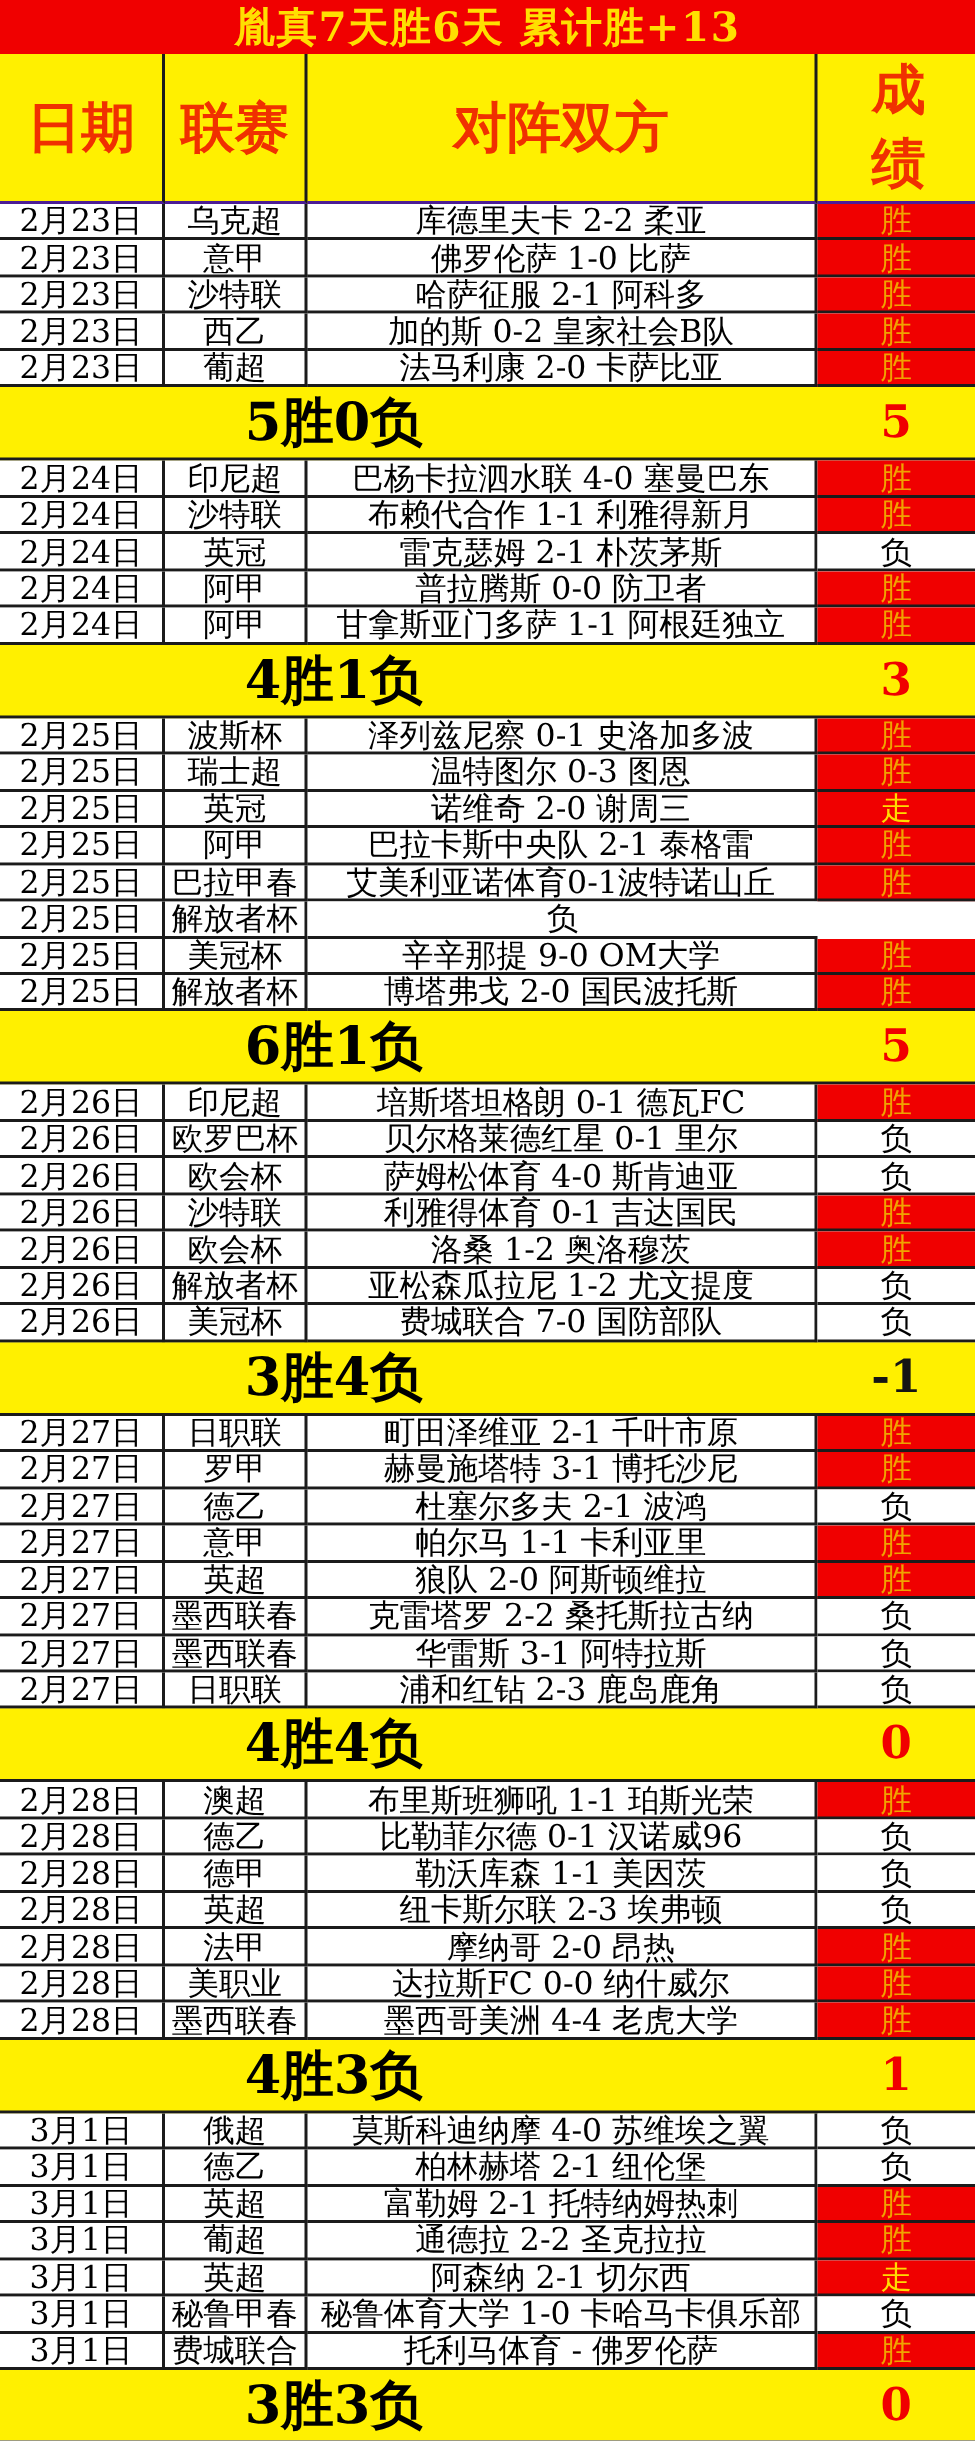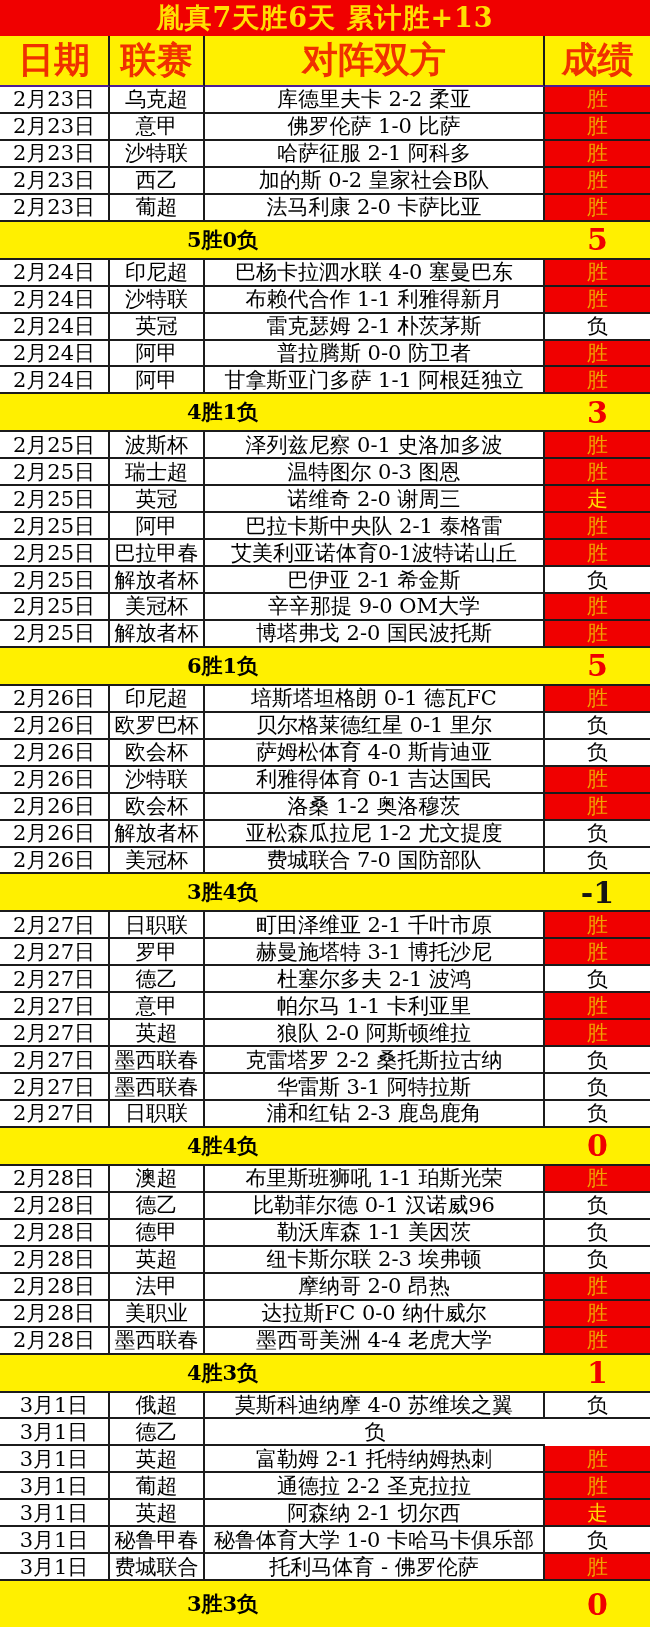--- a/index.html
+++ b/index.html
@@ -18,21 +18,21 @@
   
   .header-row{
     flex:0 0 31px;display:grid;grid-template-columns:110px 95px 340px 105px;
     background:#FFF000;
   }
   .header-cell{
     display:flex;align-items:center;justify-content:center;
     color:#F03000;font-size:36px;font-weight:bold;
     border-right:2px solid #1b1b1b;border-bottom:2px solid #4c1d95;
   }
-  .header-cell:last-child{border-right:none;}
+  .header-cell:last-child{border-right:none;padding-left:36px;}
   
   .day-group{display:contents;}
   .match-row{
     flex:1 1 auto;display:grid;grid-template-columns:110px 95px 340px 105px;
     background:#ffffff;min-height:0;
   }
   .cell{
     display:flex;align-items:center;justify-content:center;
     font-size:21px;color:#000;
     border-right:2px solid #1b1b1b;border-bottom:2px solid #1b1b1b;
@@ -43,21 +43,21 @@
   .result-cell.win.go{color:#FFDC00;}
   .result-cell.loss{background:#ffffff;color:#000;}
   
   .summary-row{
     flex:0 0 36px;display:grid;grid-template-columns:545px 105px;
     background:#FFF000;border-bottom:2px solid #1b1b1b;
   }
   .summary-row.last{flex:0 0 46px;border-bottom:none;}
   .summary-label{
     display:flex;align-items:center;justify-content:center;
-    font-size:21px;font-weight:bold;color:#000;padding-right:100px;
+    font-size:35px;font-weight:bold;color:#000;padding-right:100px;
   }
   .summary-net{
     display:flex;align-items:center;justify-content:center;
     font-size:30px;font-weight:bold;color:#F00000;
   }
   .summary-net.negative{color:#141414;}
 </style>
 </head>
 <body>
 
@@ -146,21 +146,20 @@
           <div class="cell match-cell">巴拉卡斯中央队 2-1 泰格雷</div>
           <div class="cell result-cell win">胜</div>
         </div><div class="match-row">
           <div class="cell date-cell">2月25日</div>
           <div class="cell league-cell">巴拉甲春</div>
           <div class="cell match-cell">艾美利亚诺体育0-1波特诺山丘</div>
           <div class="cell result-cell win">胜</div>
         </div><div class="match-row">
           <div class="cell date-cell">2月25日</div>
           <div class="cell league-cell">解放者杯</div>
-          <div class="cell match-cell">巴伊亚 2-1 希金斯</div>
           <div class="cell result-cell loss">负</div>
         </div><div class="match-row">
           <div class="cell date-cell">2月25日</div>
           <div class="cell league-cell">美冠杯</div>
           <div class="cell match-cell">辛辛那提 9-0 OM大学</div>
           <div class="cell result-cell win">胜</div>
         </div><div class="match-row">
           <div class="cell date-cell">2月25日</div>
           <div class="cell league-cell">解放者杯</div>
           <div class="cell match-cell">博塔弗戈 2-0 国民波托斯</div>
@@ -288,20 +287,21 @@
           <div class="summary-label">4胜3负</div>
           <div class="summary-net">1</div>
         </div></div><div class="day-group"><div class="match-row">
           <div class="cell date-cell">3月1日</div>
           <div class="cell league-cell">俄超</div>
           <div class="cell match-cell">莫斯科迪纳摩 4-0 苏维埃之翼</div>
           <div class="cell result-cell loss">负</div>
         </div><div class="match-row">
           <div class="cell date-cell">3月1日</div>
           <div class="cell league-cell">德乙</div>
+          <div class="cell match-cell">柏林赫塔 2-1 纽伦堡</div>
           <div class="cell result-cell loss">负</div>
         </div><div class="match-row">
           <div class="cell date-cell">3月1日</div>
           <div class="cell league-cell">英超</div>
           <div class="cell match-cell">富勒姆 2-1 托特纳姆热刺</div>
           <div class="cell result-cell win">胜</div>
         </div><div class="match-row">
           <div class="cell date-cell">3月1日</div>
           <div class="cell league-cell">葡超</div>
           <div class="cell match-cell">通德拉 2-2 圣克拉拉</div>

